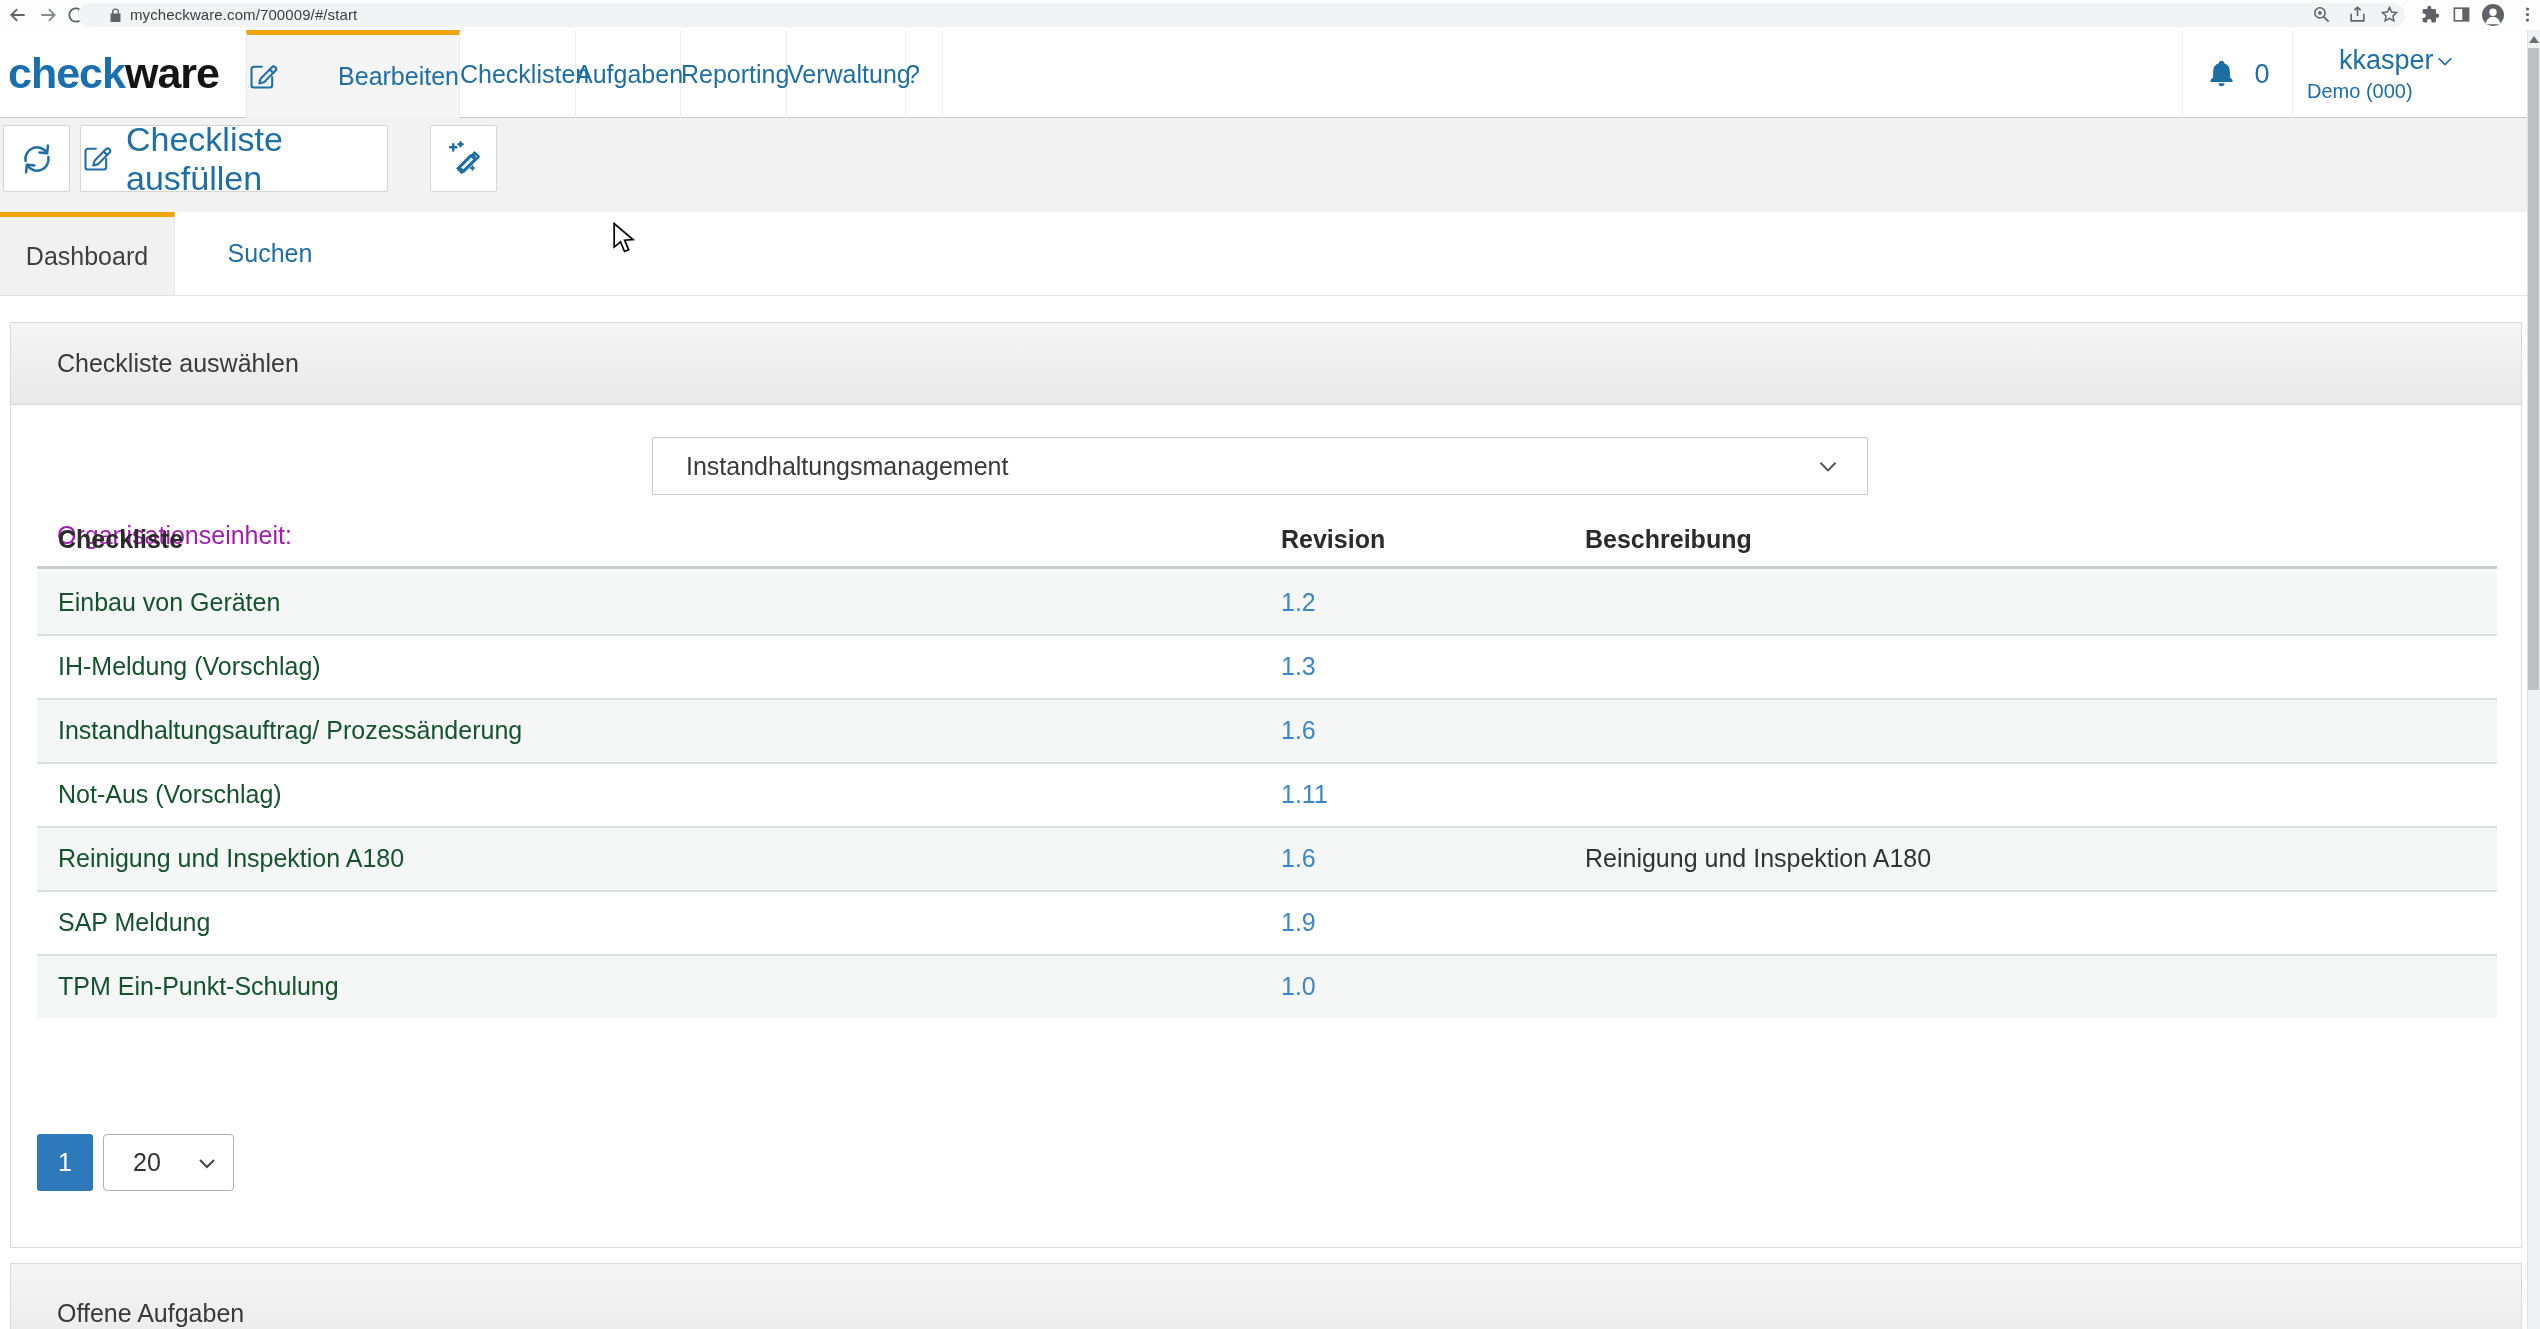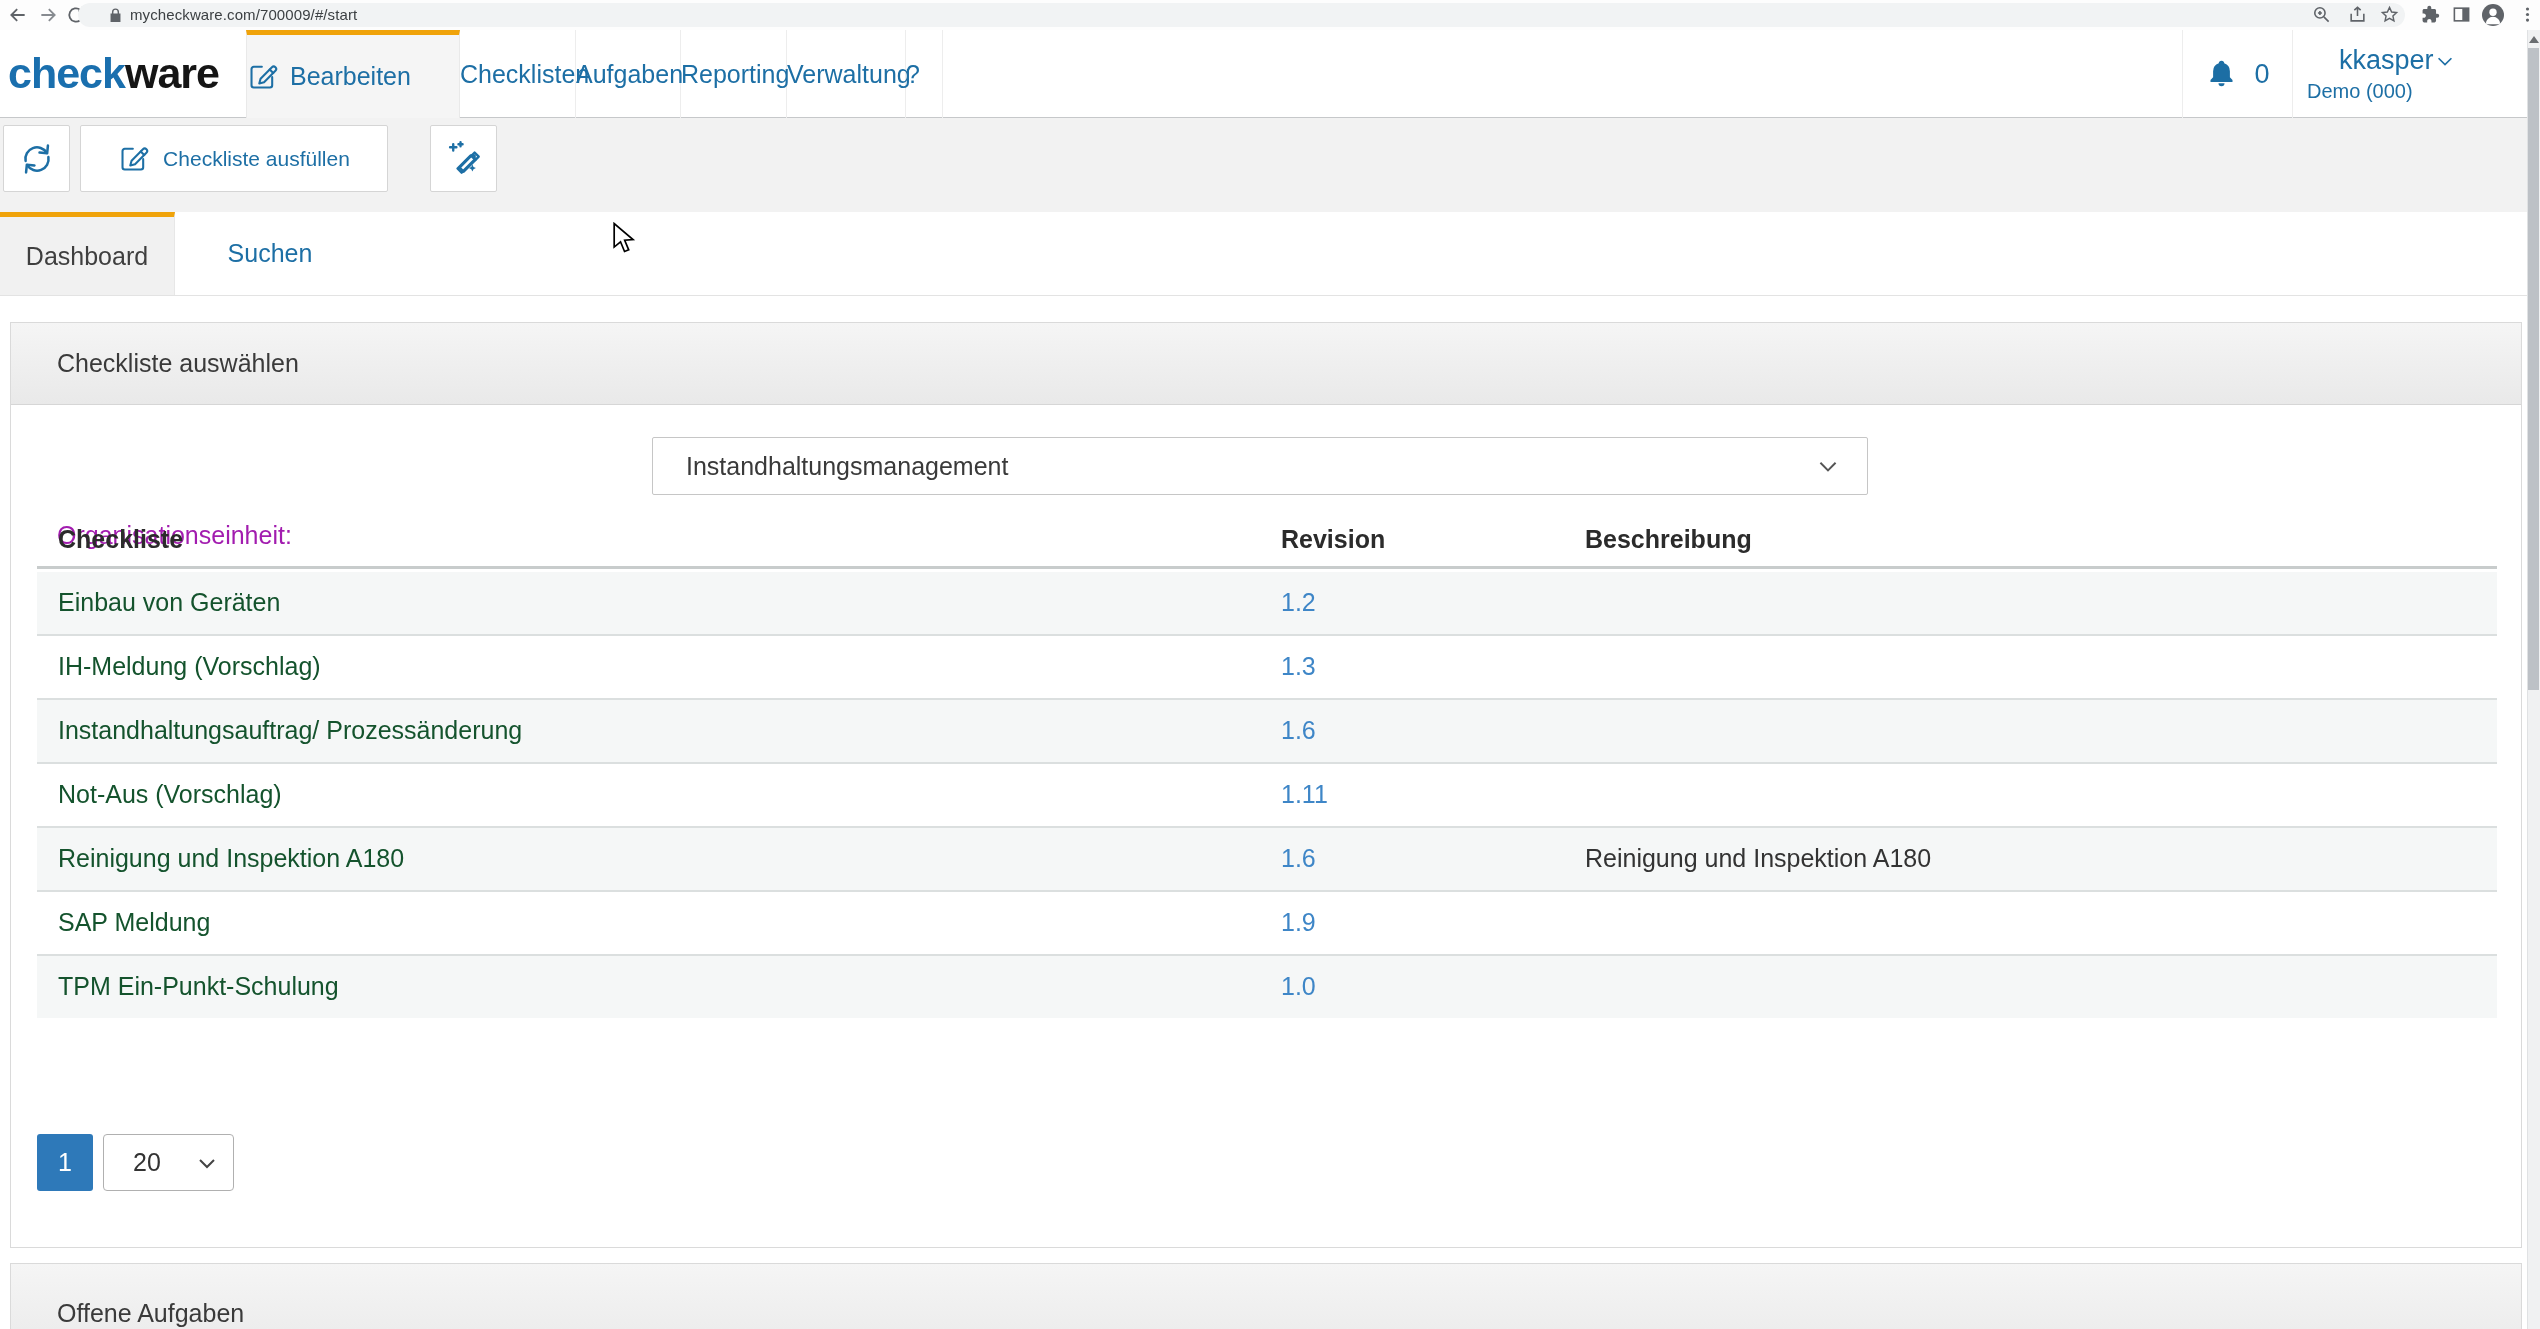--- a/index.html
+++ b/index.html
@@ -14,34 +14,34 @@
   .url-text{left:130px;top:6px;font-size:15px;color:#3c4043;letter-spacing:.1px;}
   .lock-ic{left:107px;top:7px;}
   .right-ic{top:5px;width:20px;height:20px;color:#5f6368;}
   .avatar-circ{left:2482px;top:4px;width:22px;height:22px;border-radius:50%;background:#5f6368;overflow:hidden;}
 
   
   .app-header{left:0;top:30px;width:2540px;height:88px;background:#fff;border-bottom:1px solid #c6c8ca;}
   .hdr-shadow{left:0;top:119px;width:2540px;height:6px;background:linear-gradient(rgba(120,120,120,.30),rgba(120,120,120,0));}
   .logo{left:8px;top:0;height:88px;line-height:86px;font-size:43px;font-weight:bold;letter-spacing:-1px;white-space:nowrap;}
   .logo .lg-check{color:#1a6fae;} .logo .lg-ware{color:#151515;}
-  .nav-item{top:0;height:88px;display:flex;align-items:center;justify-content:flex-start;
+  .nav-item{top:0;height:88px;display:flex;align-items:center;justify-content:space-between;
     color:#1d6fa5;font-size:25px;border-right:1px solid #ededed;cursor:pointer;}
   .nav-active{left:246px;width:214px;background:#f5f5f5;border-top:5px solid #f0a30a;
     border-left:1px solid #e9e9e9;border-right:1px solid #e9e9e9;gap:12px;}
   .bell-group{left:2182px;top:0;width:111px;height:88px;border-left:1px solid #ededed;border-right:1px solid #ededed;
     display:flex;align-items:center;justify-content:center;gap:16px;color:#1d6fa5;font-size:27px;}
   .user-group{left:2307px;top:0;height:88px;display:flex;flex-direction:column;justify-content:center;gap:4px;color:#1d6fa5;}
   .user-name{font-size:27px;display:flex;align-items:center;margin-left:32px;}
   .user-org{font-size:20px;}
 
   
   .toolbar{left:0;top:118px;width:2540px;height:94px;background:#f2f2f2;}
   .tb-btn{top:7px;height:67px;background:#fff;border:1px solid #d5d5d5;border-radius:2px;
-    display:flex;align-items:center;justify-content:center;gap:14px;color:#1d6fa5;font-size:21px;cursor:pointer;}
+    display:flex;align-items:center;justify-content:center;gap:14px;color:#1d6fa5;font-size:34px;cursor:pointer;}
   .tb-refresh{left:3px;width:67px;}
   .tb-fill{left:80px;width:308px;}
   .tb-wand{left:430px;width:67px;}
 
   
   .tabbar{left:0;top:212px;width:2540px;height:84px;background:#fff;border-bottom:1px solid #e3e3e3;}
   .tab{top:0;height:83px;display:flex;align-items:center;justify-content:center;font-size:25px;cursor:pointer;}
   .tab-active{left:0;width:175px;background:#f1f1f1;border-top:5px solid #f0a30a;border-right:1px solid #e7e7e7;color:#3f3f3f;justify-content:center;}
   .tab-idle{left:175px;width:190px;background:#fff;color:#1d6fa5;}
 

